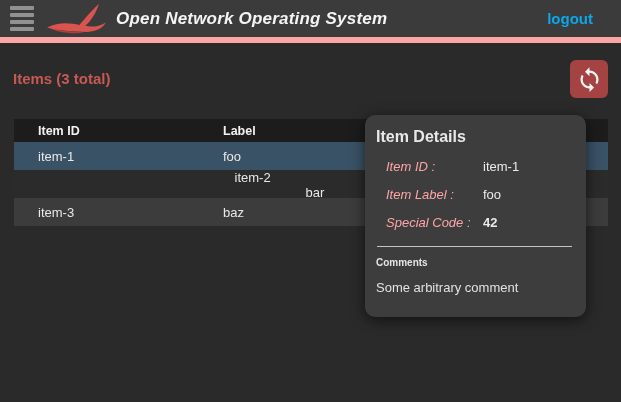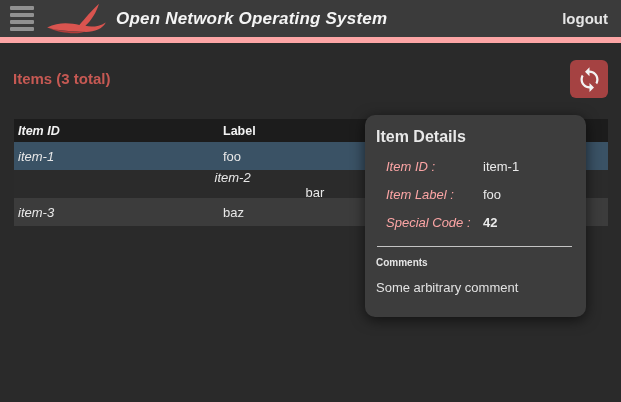--- a/index.html
+++ b/index.html
@@ -20,21 +20,21 @@
     display:flex; align-items:center;
   }
   .nav-btn { margin-left:10px; width:24px; height:25px; display:flex; flex-direction:column; justify-content:space-between; cursor:pointer; }
   .nav-btn span { display:block; height:4px; border-radius:1px; background:#919191; }
   .logo-wrap { margin-left:8px; width:68px; height:40px; }
   .brand {
     color:#f4f4f4; font-style:italic; font-weight:bold; font-size:17px;
     letter-spacing:.2px; margin-left:6px; white-space:nowrap;
   }
   .logout {
-    margin-left:auto; margin-right:13px; color:#e5e5e5;
+    margin-left:auto; margin-right:28px; color:#0ea5e9;
     font-weight:bold; font-size:15px; cursor:pointer; text-decoration:none;text-align:right;
   }
 
   
   .title-bar {
     position:absolute; top:60px; left:13px; width:595px; height:38px;
     display:flex; justify-content:space-between; align-items:flex-start;
   }
   .view-title {
     color:var(--accent-red,#c65953); font-size:15px; font-weight:bold; padding-top:10px;
@@ -46,21 +46,21 @@
   }
   .refresh-btn svg { width:27px; height:27px; fill:#f2f2f2; }
 
   
   .table { position:absolute; top:119px; left:14px; width:594px; font-size:13px; }
   .thead {
     display:flex; height:23px; align-items:center;
     background:var(--thead-bg,#1c1c1c); color:#f2f2f2; font-weight:bold; font-size:12.5px;
   }
   .tr { display:flex; height:28px; align-items:center; color:#e8e8e8; cursor:pointer; }
-  .col-id { width:201px; padding-left:4px; flex:none;font-style:italic; }
+  .col-id { width:201px; padding-left:24px; flex:none; }
   .col-label { flex:1; padding-left:8px; }
   .row-light { background:var(--row-light,#3c3c3c); }
   .row-dark  { background:var(--row-dark,#2b2b2b);flex-direction:column; }
   .tr.selected { background:var(--selected-row,#3a5265); }
 
   
   .panel {
     position:absolute; left:365px; top:115px; width:221px; height:202px;
     background:var(--panel-bg,#3d3d3d);
     border-radius:10px;

